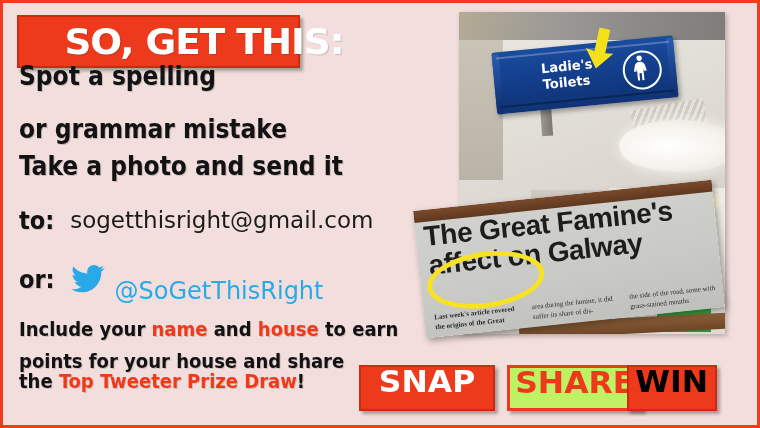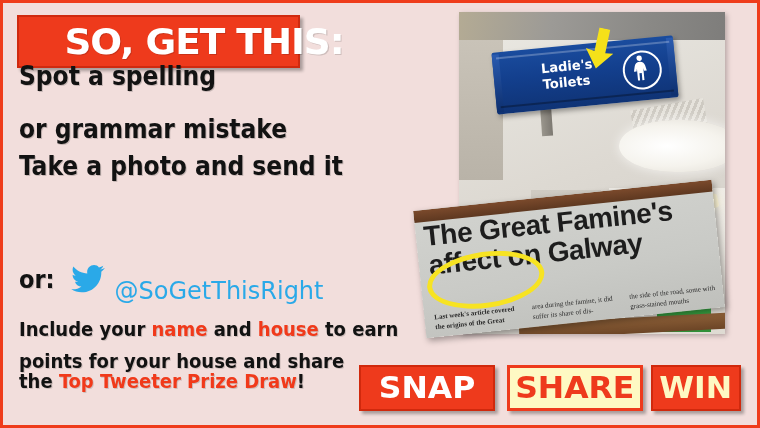--- a/index.html
+++ b/index.html
@@ -118,33 +118,32 @@
   .footnote.f3 { top: 368px; }
   .hl { color: #f1391a; }
 
   
   .cta {
     position: absolute;
     top: 362px;
     height: 46px;
     box-sizing: border-box;
     display: flex;
-    align-items: center;
     justify-content: center;
     box-shadow: 3px 3px 3px rgba(0,0,0,0.30);
     font-family: "DejaVu Sans", sans-serif;
     font-weight: bold;
     font-size: 30px;
     letter-spacing: 0px;
     line-height: 1;
   }
   .cta span { transform: scaleX(1.05); display: inline-block; }
   .cta-snap  { left: 356px; width: 136px; background: #ee3a1c; border: 2px solid #d0290d; color: #ffffff; }
-  .cta-share { left: 504px; width: 136px; background: #fef9c3; border: 3px solid #ee3a1c; color: #ee3a1c; }
-  .cta-win   { left: 648px; width: 90px;  background: #ee3a1c; border: 2px solid #d0290d; color: #fef9c3; }
+  .cta-share { left: 504px; width: 136px; background: #bef264; border: 3px solid #ee3a1c; color: #ee3a1c; }
+  .cta-win   { left: 624px; width: 90px;  background: #ee3a1c; border: 2px solid #d0290d; color: #000000; }
 
   
   #photo {
     position: absolute;
     left: 456px;
     top: 9px;
     width: 266px;
     height: 322px;
     overflow: hidden;
     box-shadow: 2px 2px 5px rgba(0,0,0,0.25);
@@ -330,20 +329,24 @@
 <div id="slide">
 
   <div class="headline-banner">
     <div class="htext">SO, GET THIS:</div>
   </div>
 
   <div class="bodyline l1">Spot a spelling</div>
   <div class="bodyline l2">or grammar mistake</div>
   <div class="bodyline l3">Take a photo and send it</div>
 
+  <div class="contact-row r1">
+    <div class="contact-label">to:</div>
+    <div class="email-value">sogetthisright@gmail.com</div>
+  </div>
 
   <div class="contact-row r2">
     <div class="contact-label">or:</div>
     <span class="twitter-bird">
       <svg width="34" height="28" viewBox="0 0 24 20" aria-hidden="true">
         <path fill="#2aa9e8" d="M23.6 2.4c-.9.4-1.8.7-2.8.8 1-.6 1.8-1.6 2.1-2.7-.9.6-2 1-3.1 1.2C19 .6 17.7 0 16.3 0c-2.7 0-4.9 2.2-4.9 4.9 0 .4 0 .8.1 1.1C7.4 5.8 3.9 3.9 1.6 1 1.2 1.7 1 2.5 1 3.4c0 1.7.9 3.2 2.2 4.1-.8 0-1.6-.2-2.2-.6v.1c0 2.4 1.7 4.4 3.9 4.8-.4.1-.8.2-1.3.2-.3 0-.6 0-.9-.1.6 2 2.4 3.4 4.6 3.4-1.7 1.3-3.8 2.1-6.1 2.1-.4 0-.8 0-1.2-.1 2.2 1.4 4.8 2.2 7.5 2.2 9.1 0 14-7.5 14-14v-.6c1-.7 1.8-1.6 2.5-2.5z"></path>
       </svg>
     </span>
     <div class="handle-value">@SoGetThisRight</div>
   </div>

